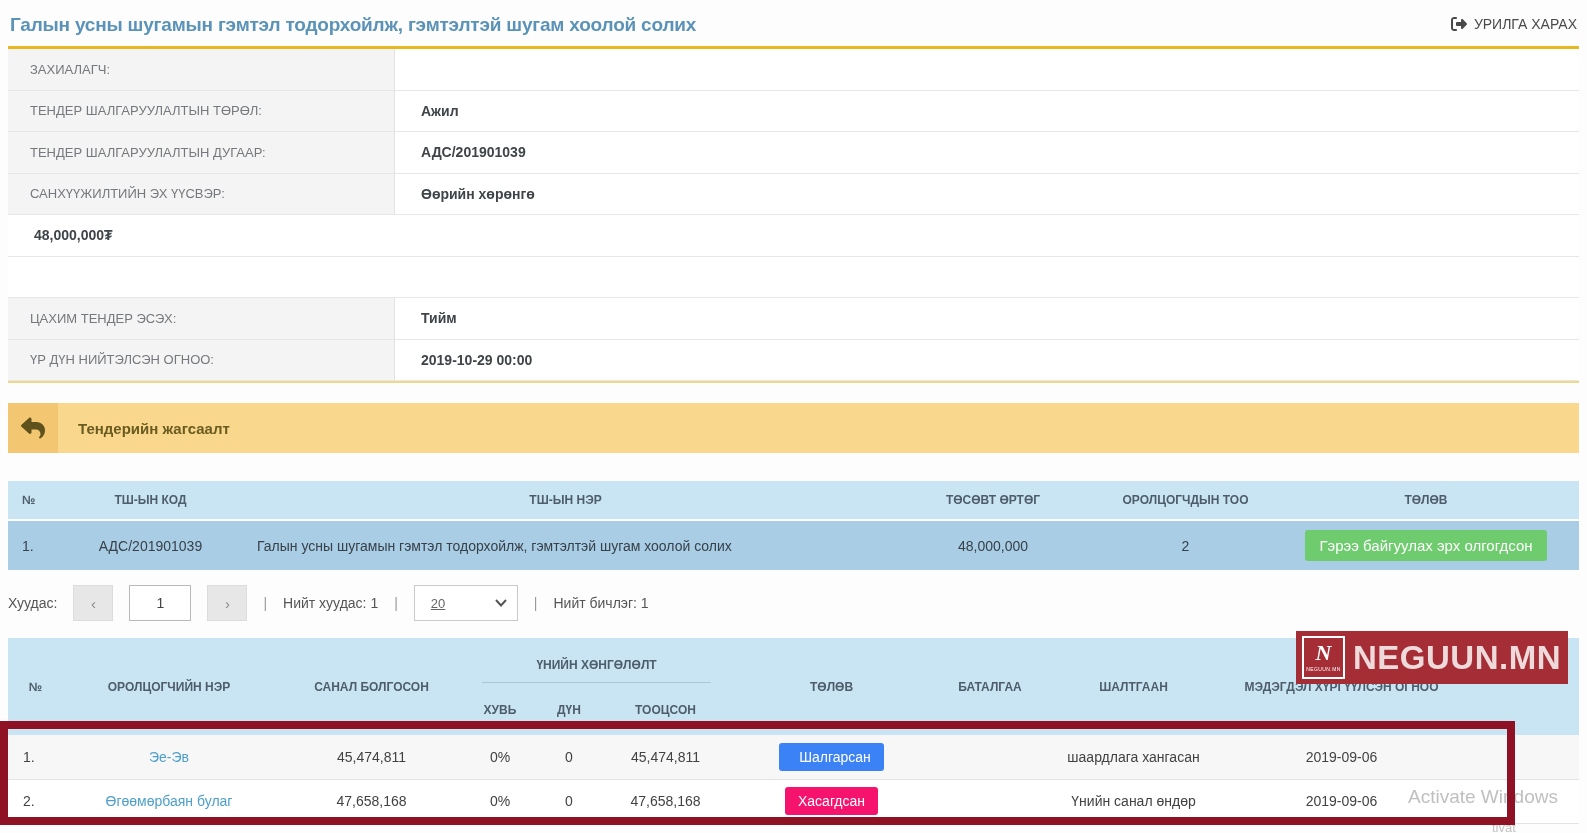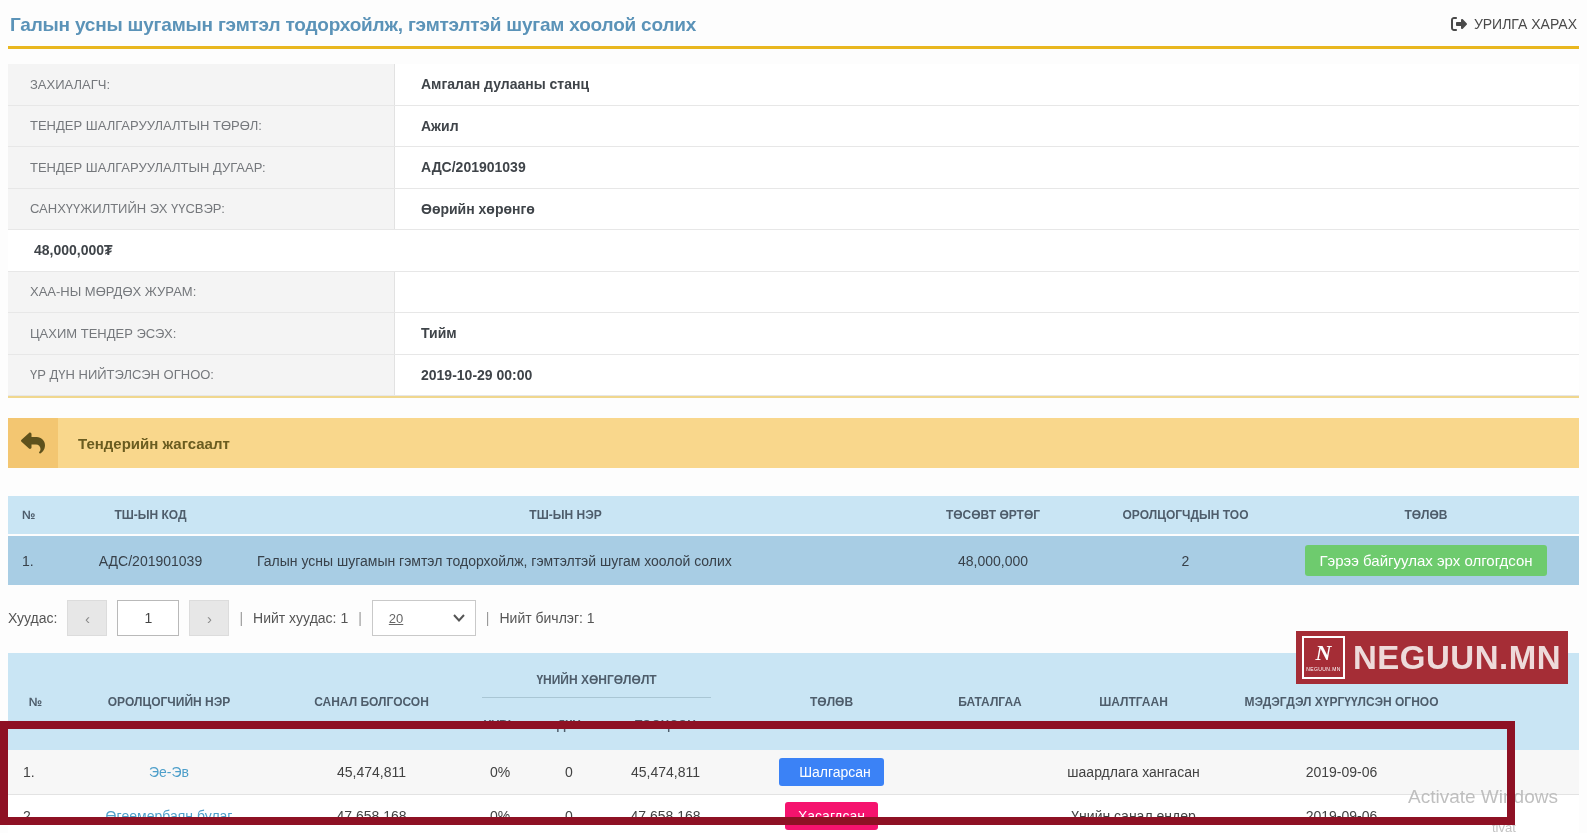--- a/index.html
+++ b/index.html
@@ -10,21 +10,21 @@
 
   
   .hdr { display:flex; justify-content:space-between; align-items:flex-end;
     padding:14px 2px 10px 2px; border-bottom:3px solid #e9b71f; }
   .hdr h1 { font-size:19px; font-weight:bold; color:#5b93b8; letter-spacing:-0.2px; }
   .inv-link { display:flex; align-items:center; gap:7px; color:#4a4a4a; font-size:14px;
     text-decoration:none; cursor:pointer; padding-bottom:4px; }
   .inv-link svg { width:16px; height:16px; fill:#4a4a4a; }
 
   
-  .details { border-bottom:2px solid #f0d78e;margin-top:15px; }
+  .details { border-bottom:2px solid #f0d78e; }
   .drow { display:flex; height:41.5px; border-bottom:1px solid #e7e7e7; background:#fff; }
   .dlabel { width:387px; background:#f4f4f4; border-right:1px solid #e2e2e2;
     display:flex; align-items:center; padding-left:22px; color:#75787c; font-size:13px; }
   .dvalue { flex:1; display:flex; align-items:center; padding-left:26px;
     color:#3f4449; font-size:14px; font-weight:bold; }
 
   
   .banner { margin-top:20px; height:50px; background:#f9d78c; display:flex; align-items:stretch; }
   .banner-icon { width:50px; background:#f3c671; display:flex; align-items:center;
     justify-content:center; cursor:pointer; }
@@ -39,21 +39,21 @@
   .t1 { margin-top:28px; }
   .t1 thead th { padding:12px 4px; border-bottom:2px solid #fdfdfd; }
   .t1 tbody td { background:#a8cde4; color:#38414a; font-size:14px; text-align:center;
     padding:9px 4px; height:47px; vertical-align:middle; }
   .t1 td.lft, .t1 th.lft { text-align:left; padding-left:14px; }
   .badge { display:inline-block; color:#fff; border-radius:3px; white-space:nowrap; }
   .badge-big { font-size:15px; padding:7px 14px; }
   .badge-sm { font-size:14px; padding:6px 13px; }
 
   
-  .pager { margin-top:14px; display:flex; align-items:center; gap:10px;
+  .pager { margin-top:14px; display:flex; align-items:center; gap:16px;
     color:#555; font-size:14px; height:38px; }
   .pg-btn { width:40px; height:36px; background:#e7e7e7; border:1px solid #dcdcdc;
     color:#8a8a8a; font-size:15px; cursor:pointer; }
   .pg-input { width:62px; height:36px; border:1px solid #b9b9b9; text-align:center;
     font-size:14px; color:#444; background:#fff; font-family:inherit; }
   .sep { color:#9a9a9a; }
   .pg-select { width:104px; height:36px; border:1px solid #c9c9c9; background:#fff;
     display:flex; align-items:center; justify-content:space-between;
     padding:0 10px 0 16px; color:#666; font-size:13px; cursor:pointer;text-decoration:underline; }
   .pg-select svg { width:12px; height:8px; stroke:#555; stroke-width:2; fill:none; }
@@ -104,39 +104,37 @@
         <svg viewBox="0 0 512 512">
             <path d="M377.9 105.9L500.7 228.7c7.2 7.2 11.3 17.1 11.3 27.3s-4.1 20.1-11.3 27.3L377.9 406.1c-6.4 6.4-15 9.9-24 9.9c-18.7 0-33.9-15.2-33.9-33.9l0-62.1-128 0c-17.7 0-32-14.3-32-32l0-64c0-17.7 14.3-32 32-32l128 0 0-62.1c0-18.7 15.2-33.9 33.9-33.9c9 0 17.6 3.6 24 9.9zM160 96L96 96c-17.7 0-32 14.3-32 32l0 256c0 17.7 14.3 32 32 32l64 0c17.7 0 32 14.3 32 32s-14.3 32-32 32l-64 0c-53 0-96-43-96-96L0 128C0 75 43 32 96 32l64 0c17.7 0 32 14.3 32 32s-14.3 32-32 32z"></path>
           </svg>
         <span>УРИЛГА ХАРАХ</span>
       </a>
     </div>
 
     <section class="details">
       <div class="drow">
         <div class="dlabel">ЗАХИАЛАГЧ:</div>
-        <div class="dvalue">Амгалан дулааны станц</div>
       </div>
       <div class="drow">
         <div class="dlabel">ТЕНДЕР ШАЛГАРУУЛАЛТЫН ТӨРӨЛ:</div>
         <div class="dvalue">Ажил</div>
       </div>
       <div class="drow">
         <div class="dlabel">ТЕНДЕР ШАЛГАРУУЛАЛТЫН ДУГААР:</div>
         <div class="dvalue">АДС/201901039</div>
       </div>
       <div class="drow">
         <div class="dlabel">САНХҮҮЖИЛТИЙН ЭХ ҮҮСВЭР:</div>
         <div class="dvalue">Өөрийн хөрөнгө</div>
       </div>
       <div class="drow">
         <div class="dvalue">48,000,000₮</div>
       </div>
       <div class="drow">
-        <div class="dlabel">ХАА-НЫ МӨРДӨХ ЖУРАМ:</div>
       </div>
       <div class="drow">
         <div class="dlabel">ЦАХИМ ТЕНДЕР ЭСЭХ:</div>
         <div class="dvalue">Тийм</div>
       </div>
       <div class="drow">
         <div class="dlabel">ҮР ДҮН НИЙТЭЛСЭН ОГНОО:</div>
         <div class="dvalue">2019-10-29 00:00</div>
       </div>
     </section>

